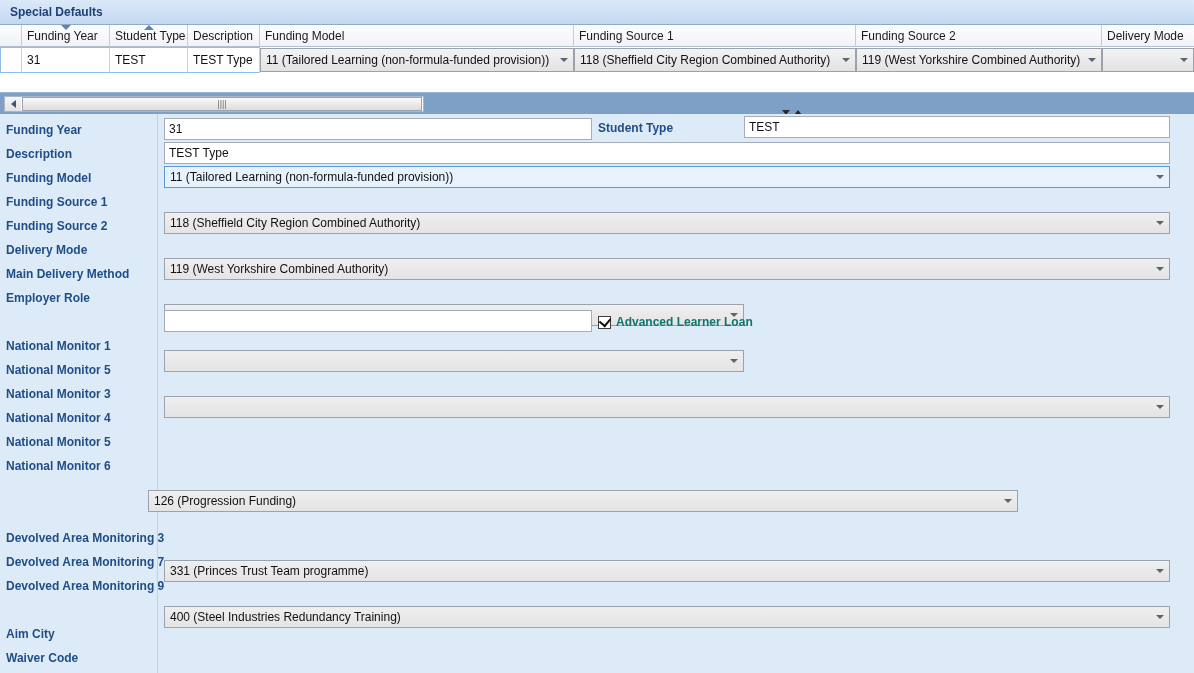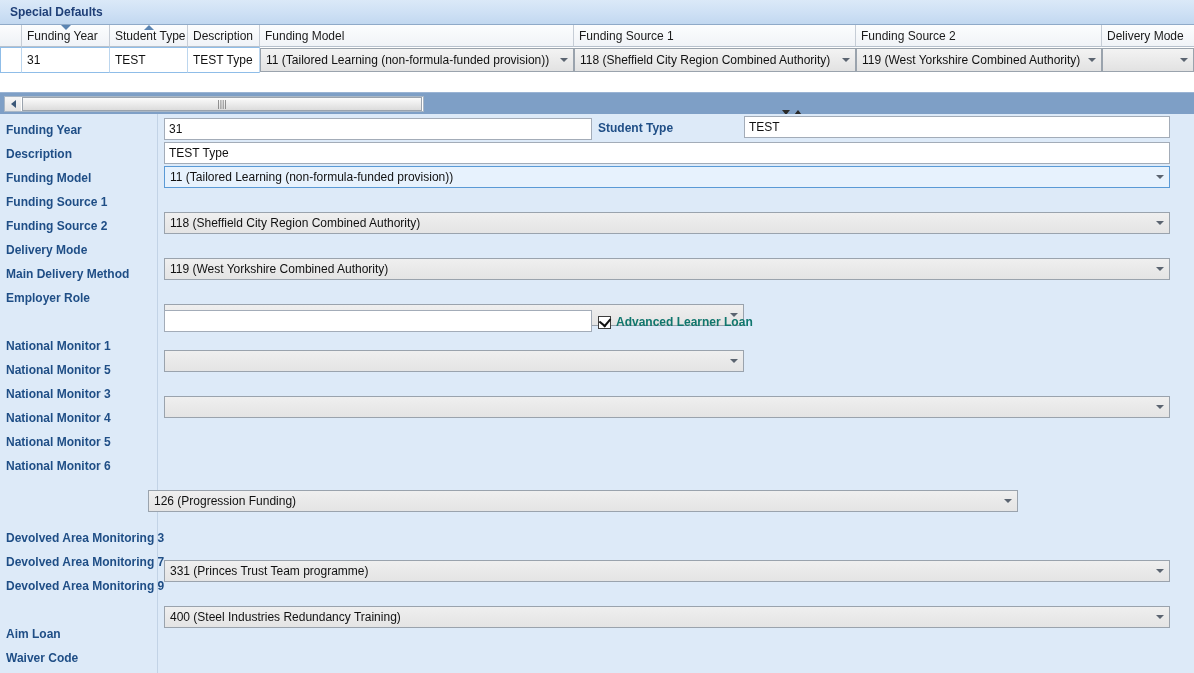--- a/index.html
+++ b/index.html
@@ -215,21 +215,21 @@
     <div class="lbl" style="top:172px">Employer Role</div>
     <div class="lbl" style="top:220px">National Monitor 1</div>
     <div class="lbl" style="top:244px">National Monitor 5</div>
     <div class="lbl" style="top:268px">National Monitor 3</div>
     <div class="lbl" style="top:292px">National Monitor 4</div>
     <div class="lbl" style="top:316px">National Monitor 5</div>
     <div class="lbl" style="top:340px">National Monitor 6</div>
     <div class="lbl" style="top:412px">Devolved Area Monitoring 3</div>
     <div class="lbl" style="top:436px">Devolved Area Monitoring 7</div>
     <div class="lbl" style="top:460px">Devolved Area Monitoring 9</div>
-    <div class="lbl" style="top:508px">Aim Loan</div>
+    <div class="lbl" style="top:508px">Aim City</div>
     <div class="lbl" style="top:532px">Waiver Code</div>
 
     <div class="inline-label" style="left:598px; top:2px">Student Type</div>
 
     <div class="fld txtbox" style="left:164px; top:4px;  width:428px">31</div>
     <div class="fld txtbox" style="left:744px; top:2px;  width:426px">TEST</div>
     <div class="fld txtbox" style="left:164px; top:28px; width:1006px">TEST Type</div>
 
     <div class="fld combobox focused" style="left:164px; top:52px; width:1006px">
       <span>11 (Tailored Learning (non-formula-funded provision))</span>

